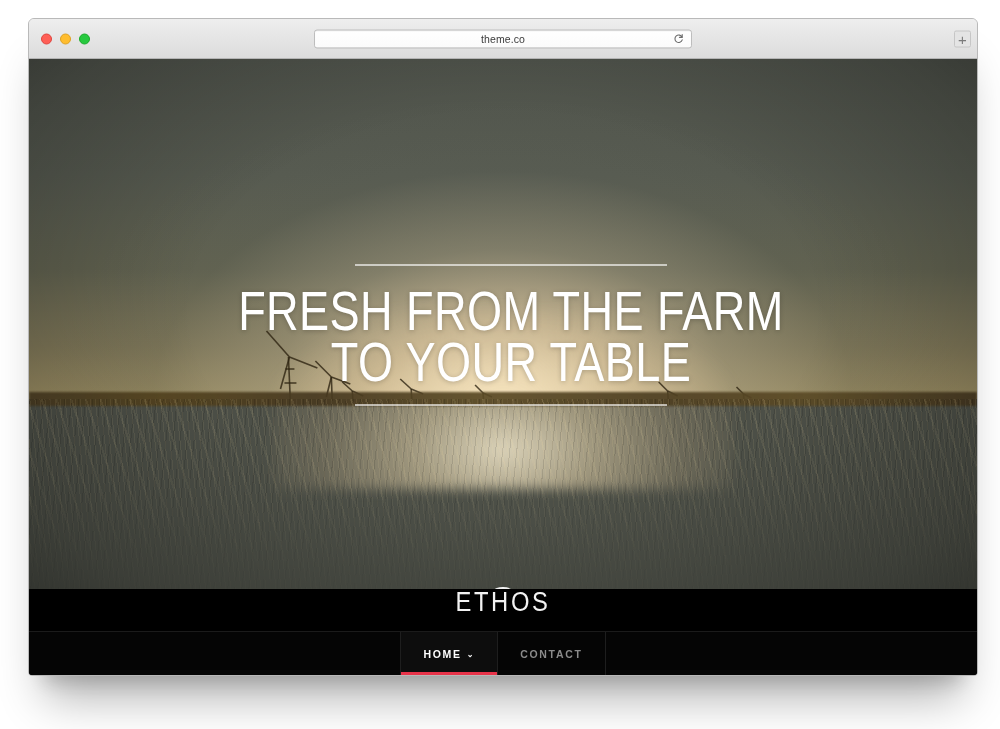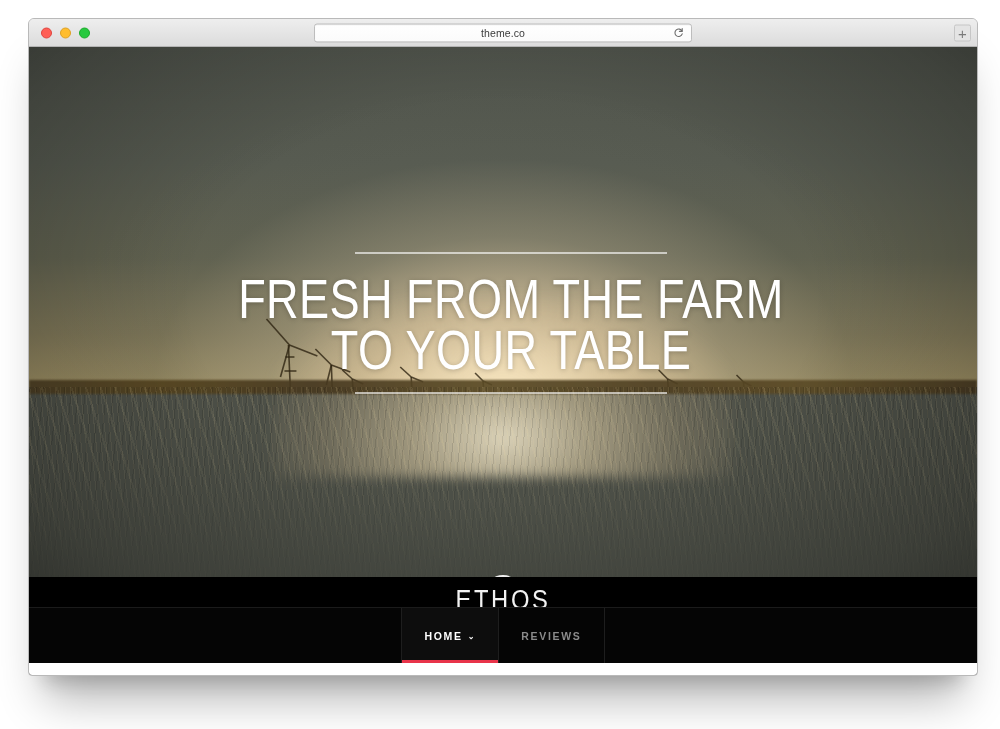--- a/index.html
+++ b/index.html
@@ -38,21 +38,21 @@
     border-radius:6px 6px 4px 4px;
     background:#e9e9e9;
     overflow:hidden;
     z-index:2;
     border:1px solid #b9b9b9;
   }
 
   
   .chrome {
     position:relative;
-    height:28px;
+    height:40px;
     background:linear-gradient(#eeeeee, #dcdcdc);
     border-bottom:1px solid #b4b4b4;
   }
 
   .traffic {
     position:absolute;
     left:12px; top:50%;
     transform:translateY(-50%);
     display:flex; gap:8px;
   }
@@ -256,38 +256,38 @@
     cursor:pointer;
   }
   .scroll-btn svg { width:14px; height:9px; display:block; }
 
   
   .logo-bar {
     position:absolute;
     left:0; right:0; bottom:54px;
     height:46px;
     background:#000000;
-    display:flex; align-items:center; justify-content:center;
+    display:flex; align-items:flex-start; justify-content:center;
     z-index:6;
   }
   .logo {
     font-family:"Liberation Sans Narrow","Liberation Sans", sans-serif;
     font-size:27px;
     color:#f2f2f2;
     letter-spacing:3px;
     font-weight:400;
     transform:scaleX(0.88);
     line-height:1;
   }
 
   
   .navbar {
     position:absolute;
     left:0; right:0; bottom:14px;
-    height:56px;
+    height:44px;
     background:#050505;
     border-top:1px solid #1b1b1b;
     display:flex; align-items:stretch; justify-content:center;
     z-index:6;
   }
   .nav-item {
     position:relative;
     display:flex; align-items:center; justify-content:center;
     gap:5px;
     padding:0 22px;
@@ -425,21 +425,21 @@
       <div class="logo-bar">
         <span class="logo">ETHOS</span>
       </div>
 
       <nav class="navbar">
         <div class="nav-item active">
           <span>HOME</span>
           <span class="nav-caret">⌄</span>
         </div>
         <div class="nav-item">
-          <span>REVIEWS</span>
+          <span>CONTACT</span>
         </div>
       </nav>
 
       <div class="bottom-strip"></div>
 
     </div>
   </div>
 </div>
 
 </body></html>

